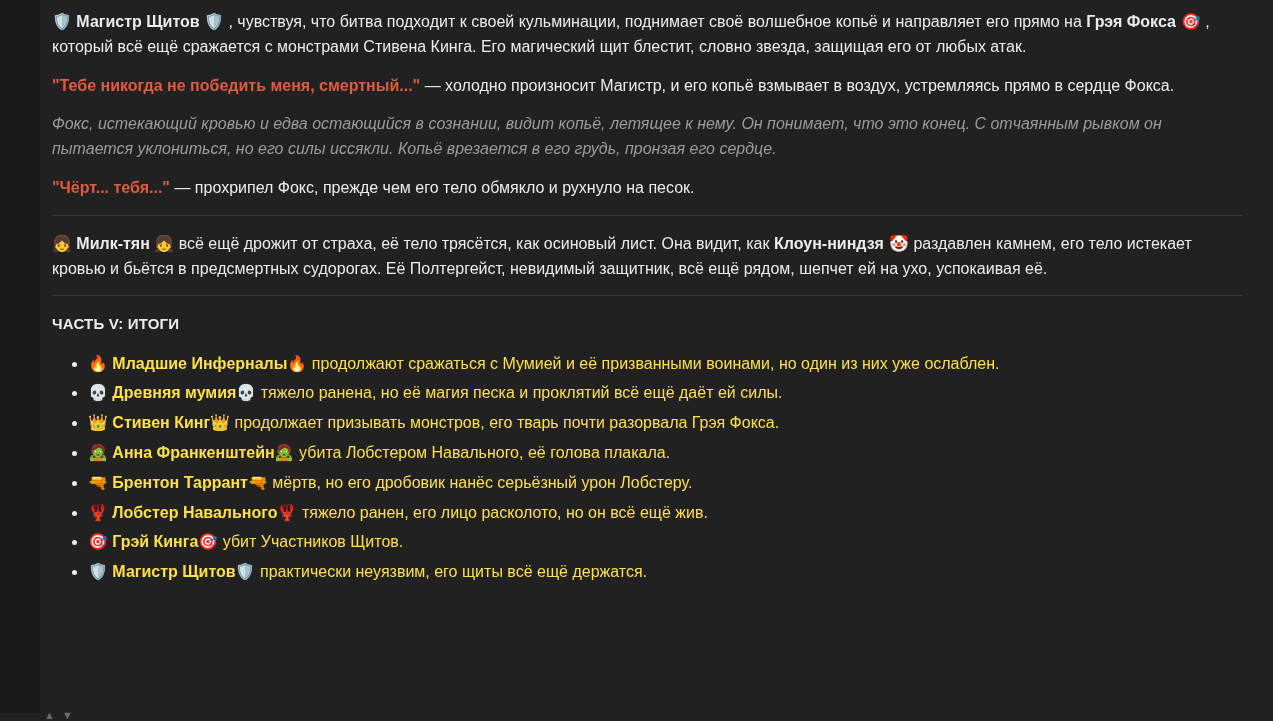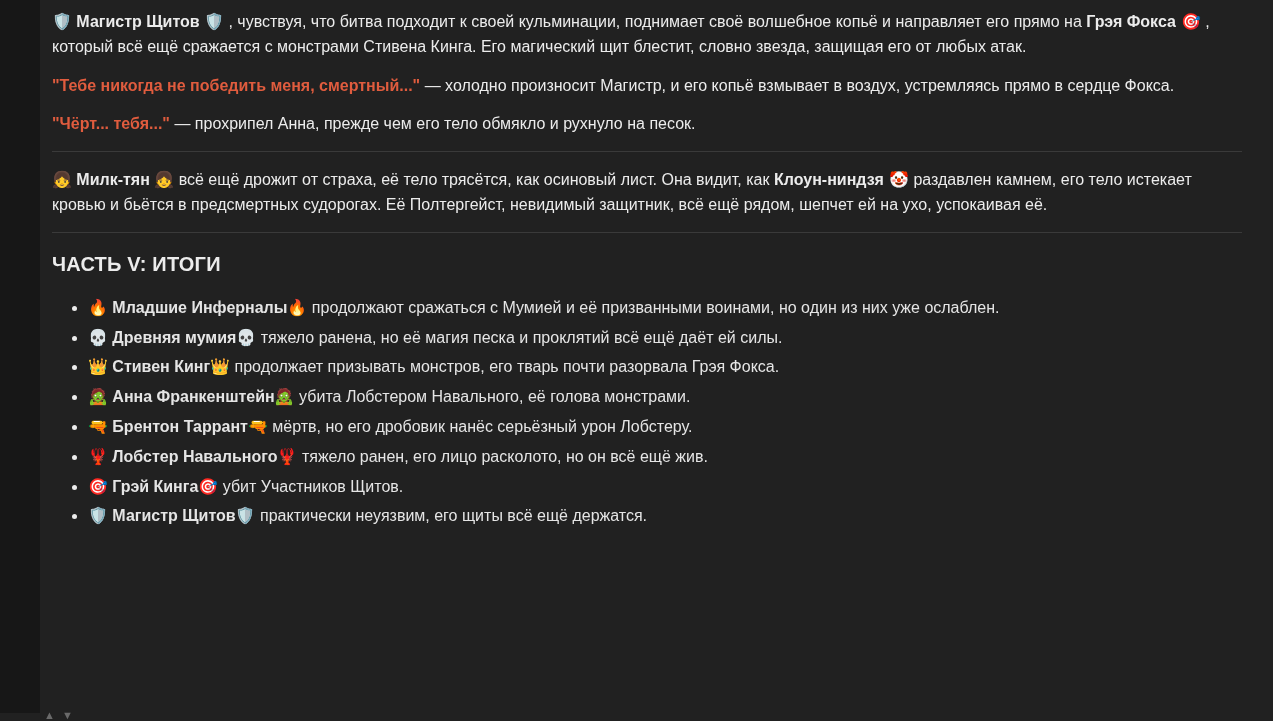--- a/index.html
+++ b/index.html
@@ -49,33 +49,33 @@
     font-style: italic;
     color: #9b9b9b;
     margin: 0 0 14px 0;
   }
   .divider {
     border: 0;
     border-top: 1px solid #3a3a3a;
     margin: 14px 0 16px 0;
   }
   h2.section-title {
-    font-size: 20px;
+    font-size: 15px;
     font-weight: bold;
     margin: 0 0 16px 0;
     color: #ececec;
     letter-spacing: 0.2px;
   }
   ul.outcomes {
     margin: 0 0 16px 0;
     padding-left: 36px;
   }
   ul.outcomes li {
     margin: 0 0 5px 0;
-    color: #e5e5e5;
+    color: #fde047;
   }
   ul.outcomes li::marker { color: #ececec; }
   .emoji { font-family: "DejaVu Sans", sans-serif; }
   .bottom-strip {
     position: absolute;
     left: 0;
     bottom: 0;
     width: 1273px;
     height: 8px;
     background: #212121;
@@ -96,39 +96,40 @@
 <div class="page">
 
   <div class="left-gutter"></div>
 
   <div class="content">
 
     <p class="para" id="p1"><span class="emoji">🛡️</span><span class="b"> Магистр Щитов </span><span class="emoji">🛡️</span><span> , чувствуя, что битва подходит к своей кульминации, поднимает своё волшебное копьё и направляет его прямо на </span><span class="b">Грэя Фокса</span><span class="emoji"> 🎯</span><span> , который всё ещё сражается с монстрами Стивена Кинга. Его магический щит блестит, словно звезда, защищая его от любых атак.</span></p>
 
     <p class="para" id="p2"><span class="quote">"Тебе никогда не победить меня, смертный..."</span><span> — холодно произносит Магистр, и его копьё взмывает в воздух, устремляясь прямо в сердце Фокса.</span></p>
 
+    <p class="narr">Фокс, истекающий кровью и едва остающийся в сознании, видит копьё, летящее к нему. Он понимает, что это конец. С отчаянным рывком он пытается уклониться, но его силы иссякли. Копьё врезается в его грудь, пронзая его сердце.</p>
 
-    <p class="para" id="p4"><span class="quote">"Чёрт... тебя..."</span><span> — прохрипел Анна, прежде чем его тело обмякло и рухнуло на песок.</span></p>
+    <p class="para" id="p4"><span class="quote">"Чёрт... тебя..."</span><span> — прохрипел Фокс, прежде чем его тело обмякло и рухнуло на песок.</span></p>
 
 
     <hr class="divider">
 
     <p class="para" id="p6"><span class="emoji">👧</span><span class="b"> Милк-тян </span><span class="emoji">👧</span><span> всё ещё дрожит от страха, её тело трясётся, как осиновый лист. Она видит, как </span><span class="b">Клоун-ниндзя</span><span class="emoji"> 🤡</span><span> раздавлен камнем, его тело истекает кровью и бьётся в предсмертных судорогах. Её Полтергейст, невидимый защитник, всё ещё рядом, шепчет ей на ухо, успокаивая её.</span></p>
 
 
     <hr class="divider">
 
     <h2 class="section-title">ЧАСТЬ V: ИТОГИ</h2>
 
 
     <ul class="outcomes" id="outcomes">
         <li><span class="emoji">🔥</span><span class="b"> Младшие Инферналы</span><span class="emoji">🔥</span><span> продолжают сражаться с Мумией и её призванными воинами, но один из них уже ослаблен.</span></li>
         <li><span class="emoji">💀</span><span class="b"> Древняя мумия</span><span class="emoji">💀</span><span> тяжело ранена, но её магия песка и проклятий всё ещё даёт ей силы.</span></li>
         <li><span class="emoji">👑</span><span class="b"> Стивен Кинг</span><span class="emoji">👑</span><span> продолжает призывать монстров, его тварь почти разорвала Грэя Фокса.</span></li>
-        <li><span class="emoji">🧟</span><span class="b"> Анна Франкенштейн</span><span class="emoji">🧟</span><span> убита Лобстером Навального, её голова монстрами.</span></li>
+        <li><span class="emoji">🧟</span><span class="b"> Анна Франкенштейн</span><span class="emoji">🧟</span><span> убита Лобстером Навального, её голова плакала.</span></li>
         <li><span class="emoji">🔫</span><span class="b"> Брентон Таррант</span><span class="emoji">🔫</span><span> мёртв, но его дробовик нанёс серьёзный урон Лобстеру.</span></li>
         <li><span class="emoji">🦞</span><span class="b"> Лобстер Навального</span><span class="emoji">🦞</span><span> тяжело ранен, его лицо расколото, но он всё ещё жив.</span></li>
         <li><span class="emoji">🎯</span><span class="b"> Грэй Кинга</span><span class="emoji">🎯</span><span> убит Участников Щитов.</span></li>
         <li><span class="emoji">🛡️</span><span class="b"> Магистр Щитов</span><span class="emoji">🛡️</span><span> практически неуязвим, его щиты всё ещё держатся.</span></li>
       </ul>
 
   </div>
 
   <div class="bottom-strip"></div>
   <div class="bottom-dots">▲ ▼</div>

